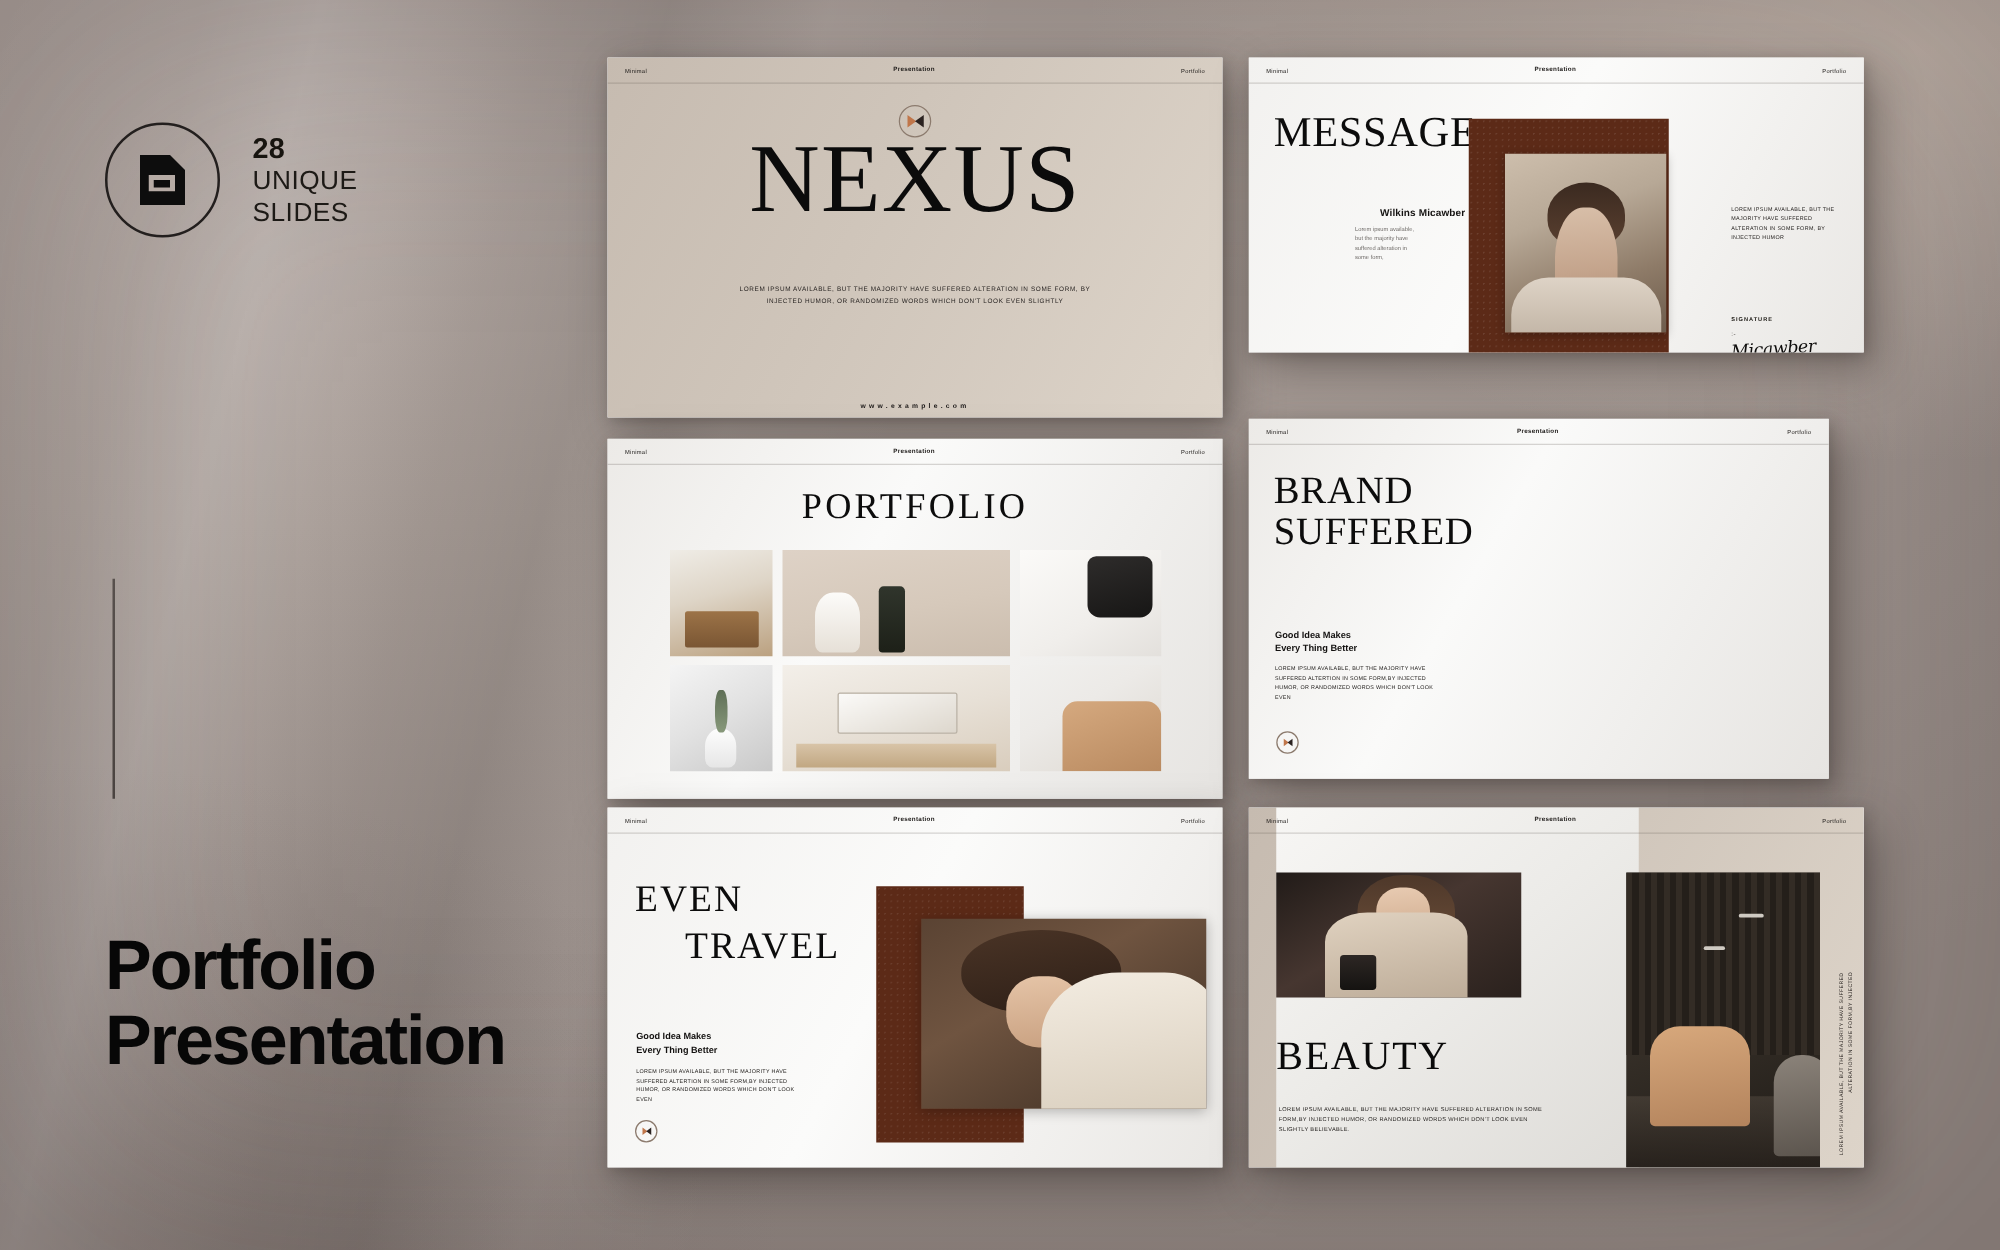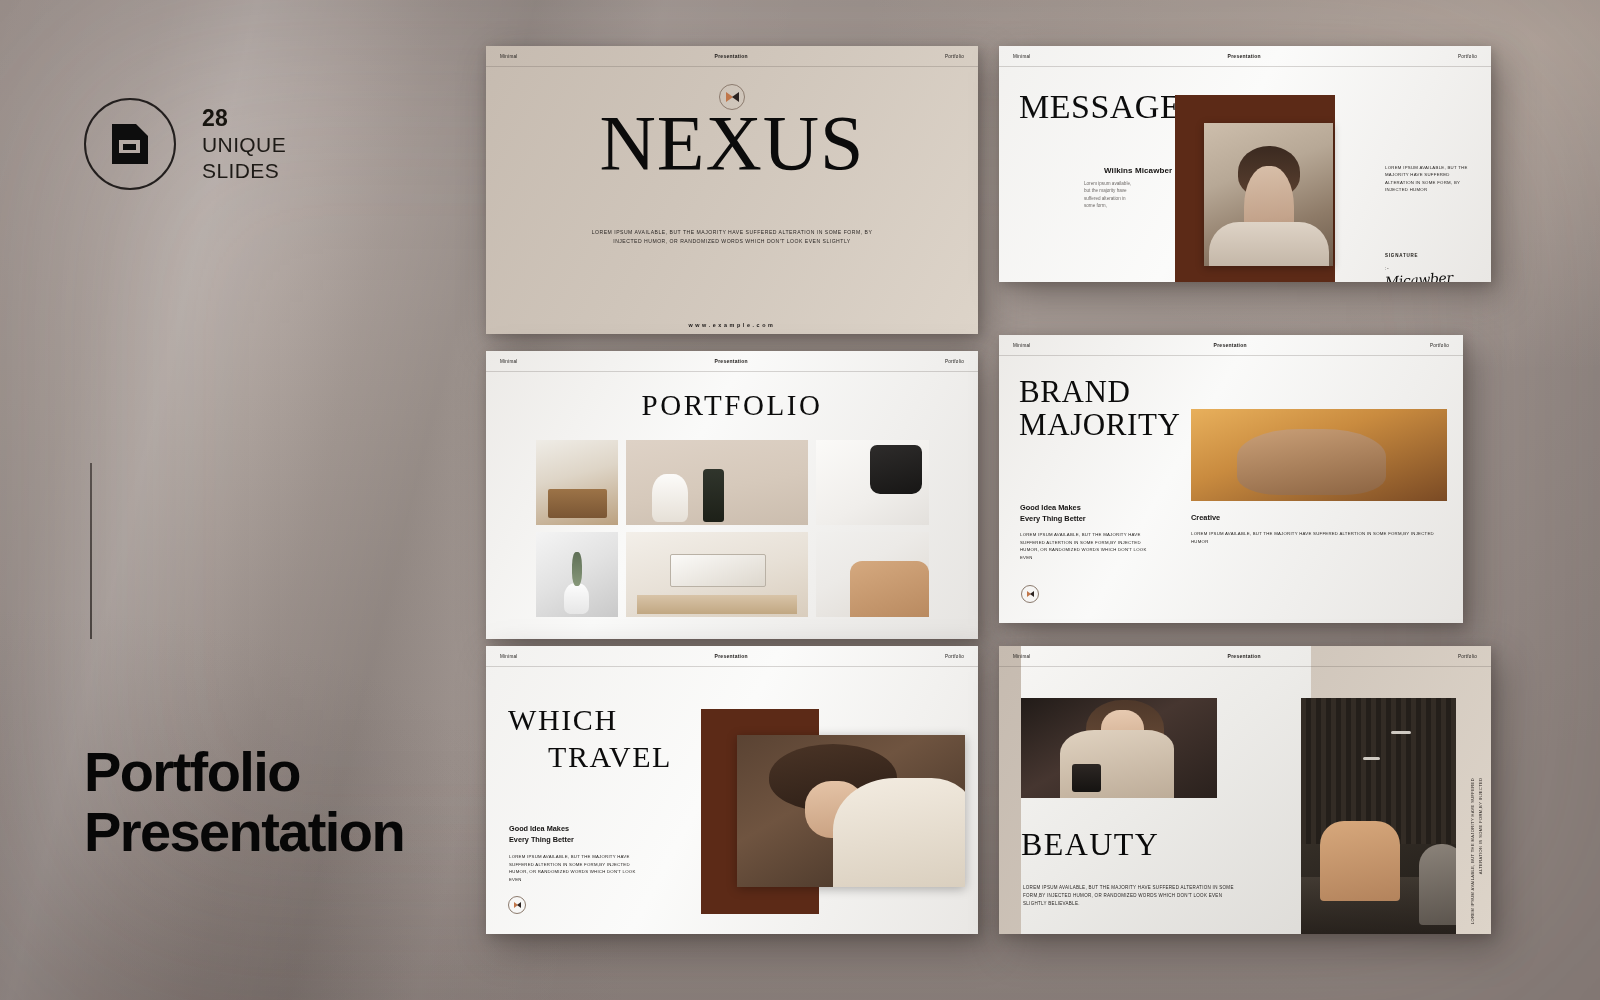--- a/index.html
+++ b/index.html
@@ -490,54 +490,49 @@
   <div class="sbg bg-white2"></div>
 
   <div class="shead">
     <span class="l">Minimal</span>
     <span class="c">Presentation</span>
     <span class="r">Portfolio</span>
   </div>
 
   <div class="serif bs-title">
     <div>BRAND</div>
-    <div>MAJORITY</div>
+    <div>SUFFERED</div>
   </div>
 
   <div class="bs-sub">
     <div>Good Idea Makes</div>
     <div>Every Thing Better</div>
   </div>
   <div class="bs-body">LOREM IPSUM AVAILABLE, BUT THE MAJORITY HAVE SUFFERED ALTERTION IN SOME FORM,BY INJECTED HUMOR, OR RANDOMIZED  WORDS WHICH DON'T LOOK EVEN</div>
 
   <div class="bs-cols">
-    <div class="bs-col">
-      <div class="bs-img bs-i1"></div>
-      <div class="bs-h">Creative</div>
-      <div class="bs-p">LOREM IPSUM AVAILABLE, BUT THE MAJORITY HAVE SUFFERED ALTERTION IN SOME FORM,BY INJECTED HUMOR</div>
-    </div>
   </div>
 
   <div class="logomark lm-sm bs-logo">
     <span class="tri-l"></span>
       <span class="tri-r"></span>
   </div>
 </div>
 
 <div class="slide s5">
   <div class="sbg bg-white"></div>
 
   <div class="shead">
     <span class="l">Minimal</span>
     <span class="c">Presentation</span>
     <span class="r">Portfolio</span>
   </div>
 
   <div class="serif st-title">
-    <span>WHICH</span>
+    <span>EVEN</span>
     <span class="l2">TRAVEL</span>
   </div>
 
   <div class="st-sub">
     <div>Good Idea Makes</div>
     <div>Every Thing Better</div>
   </div>
   <div class="st-body">LOREM IPSUM AVAILABLE,  BUT THE MAJORITY HAVE SUFFERED ALTERTION IN SOME FORM,BY INJECTED HUMOR, OR RANDOMIZED  WORDS WHICH DON'T LOOK EVEN</div>
 
   <div class="st-frame"></div>

